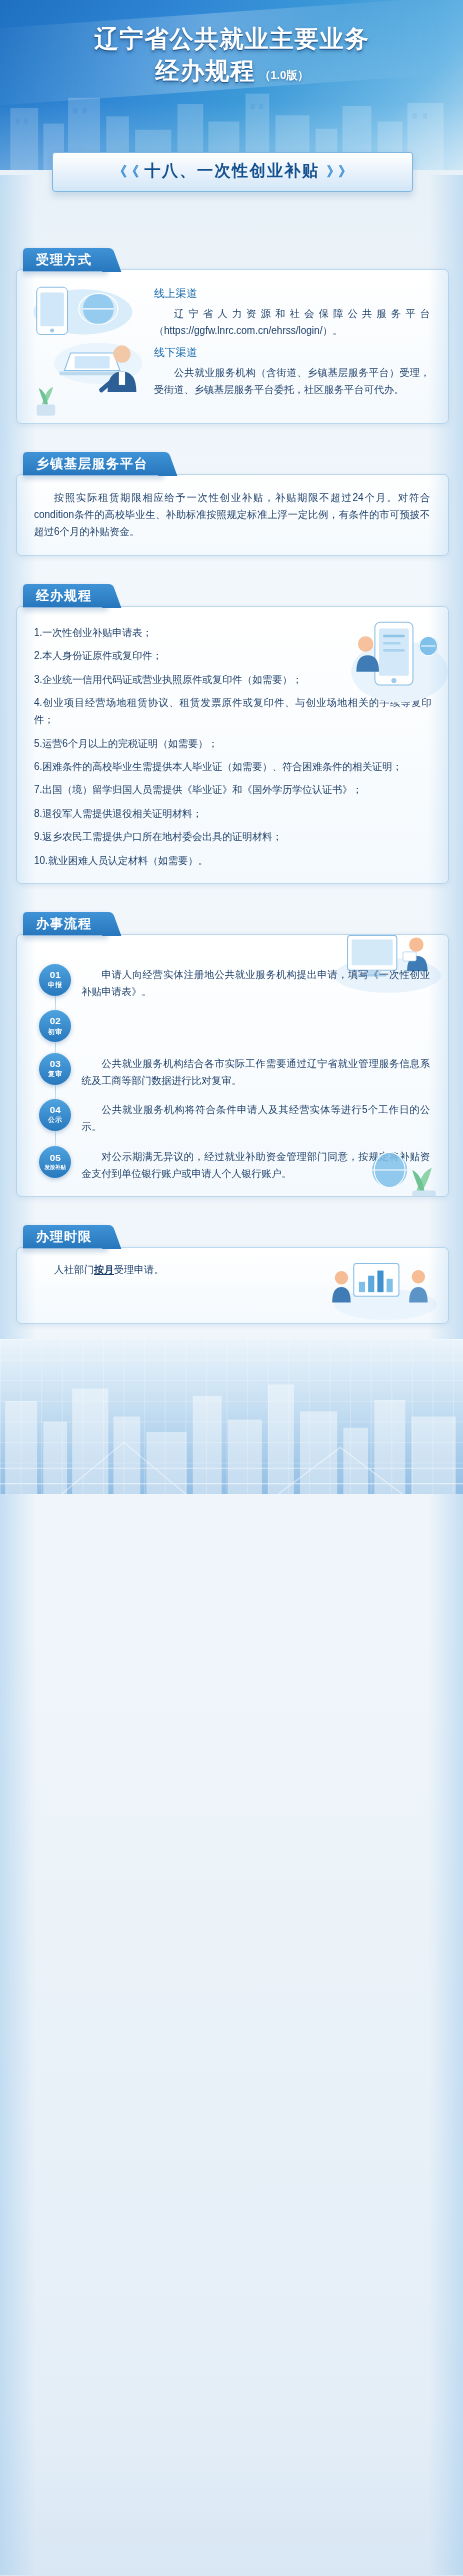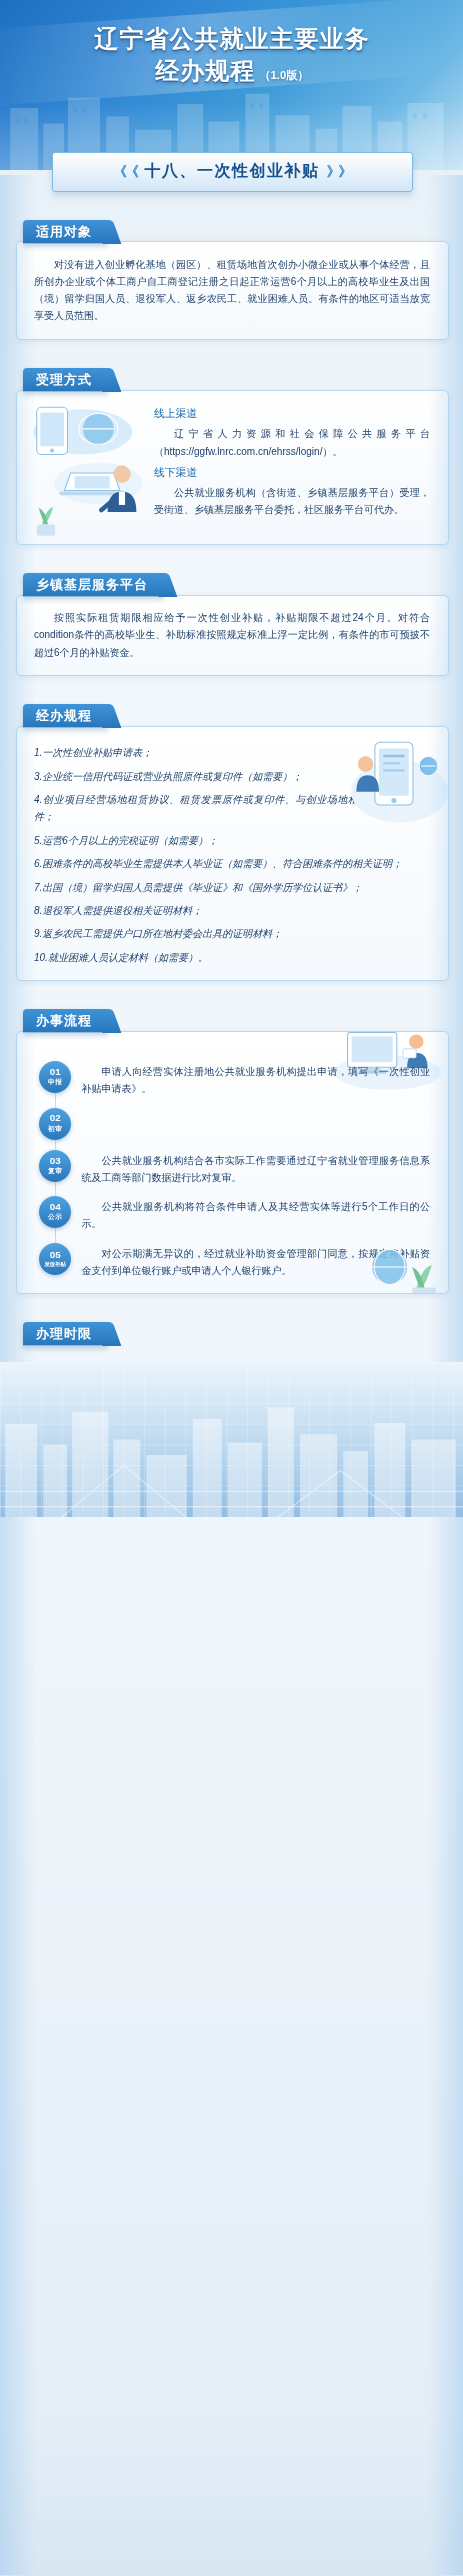--- a/index.html
+++ b/index.html
@@ -242,26 +242,20 @@
 
   <div class="banner">
     <div class="banner-bg"></div>
     <span class="banner-chev left">《《</span>
     <span class="banner-text">十八、一次性创业补贴</span>
     <span class="banner-chev right">》》</span>
   </div>
 
   <div class="spacer-54"></div>
 
-  <div class="sec">
-    <div class="sec-head">适用对象</div>
-    <div class="sec-body">
-      <p class="para">对没有进入创业孵化基地（园区）、租赁场地首次创办小微企业或从事个体经营，且所创办企业或个体工商户自工商登记注册之日起正常运营6个月以上的高校毕业生及出国（境）留学归国人员、退役军人、返乡农民工、就业困难人员。有条件的地区可适当放宽享受人员范围。</p>
-    </div>
-  </div>
 
   <div class="spacer-54"></div>
 
   <div class="sec">
     <div class="sec-head">受理方式</div>
     <div class="sec-body" style="min-height:155px;">
 
       <svg class="ill" style="left:4.1px; top:5.2px; width:129px; height:149px;" viewBox="0 0 250 290">
         <ellipse cx="120" cy="70" rx="96" ry="44" fill="#d8ecfa"></ellipse>
         <ellipse cx="150" cy="170" rx="86" ry="40" fill="#eaf4fc"></ellipse>
@@ -302,38 +296,39 @@
     <div class="sec-head">乡镇基层服务平台</div>
     <div class="sec-body">
       <p class="para">按照实际租赁期限相应给予一次性创业补贴，补贴期限不超过24个月。对符合condition条件的高校毕业生、补助标准按照规定标准上浮一定比例，有条件的市可预披不超过6个月的补贴资金。</p>
     </div>
   </div>
 
   <div class="spacer-54"></div>
 
   <div class="sec">
     <div class="sec-head">经办规程</div>
-    <div class="sec-body list-lines" style="padding-right:16px;font-style:italic;">
+    <div class="sec-body list-lines" style="padding-right:16px;">
 
       <svg class="ill" style="right:-3.1px; top:3.1px; width:108px; height:108px;" viewBox="0 0 210 210">
         <ellipse cx="110" cy="120" rx="94" ry="60" fill="#e8f3fc"></ellipse>
         <rect x="62" y="24" width="74" height="122" rx="10" fill="#ffffff" stroke="#8cbfe6" stroke-width="2"></rect>
         <rect x="70" y="36" width="58" height="92" rx="3" fill="#d3e8f8"></rect>
         <rect x="78" y="48" width="42" height="5" rx="2" fill="#8fc3e8"></rect>
         <rect x="78" y="62" width="34" height="5" rx="2" fill="#a9d3ef"></rect>
         <rect x="78" y="76" width="42" height="5" rx="2" fill="#a9d3ef"></rect>
         <circle cx="99" cy="137" r="5" fill="#9ec9ea"></circle>
         <circle cx="44" cy="66" r="15" fill="#f4b183" opacity=".8"></circle>
         <path d="M26 120 q0-32 22-32 q22 0 22 32 z" fill="#3f7cb5"></path>
         <circle cx="166" cy="70" r="19" fill="#7fc0ea"></circle>
         <path d="M152 70 h28 M166 51 a18 19 0 0 1 0 38 a18 19 0 0 1 0 -38" stroke="#fff" stroke-width="2" fill="none"></path>
       </svg>
 
       <div style="margin-top:4.1px;">
         <p class="para">1.一次性创业补贴申请表；</p>
+        <p class="para">2.本人身份证原件或复印件；</p>
         <p class="para">3.企业统一信用代码证或营业执照原件或复印件（如需要）；</p>
         <p class="para">4.创业项目经营场地租赁协议、租赁发票原件或复印件、与创业场地相关的手续等复印件；</p>
         <p class="para">5.运营6个月以上的完税证明（如需要）；</p>
         <p class="para">6.困难条件的高校毕业生需提供本人毕业证（如需要）、符合困难条件的相关证明；</p>
         <p class="para">7.出国（境）留学归国人员需提供《毕业证》和《国外学历学位认证书》；</p>
         <p class="para">8.退役军人需提供退役相关证明材料；</p>
         <p class="para">9.返乡农民工需提供户口所在地村委会出具的证明材料；</p>
         <p class="para">10.就业困难人员认定材料（如需要）。</p>
       </div>
     </div>
@@ -418,20 +413,39 @@
         <path d="M116 104 q-6-34 -24-42 q8 26 16 42 z" fill="#6fc294"></path>
         <rect x="92" y="102" width="46" height="16" rx="4" fill="#cfe3f3"></rect>
       </svg>
     </div>
   </div>
 
   <div class="spacer-54"></div>
 
   <div class="sec">
     <div class="sec-head">办理时限</div>
+    <div class="sec-body" style="min-height:77px;">
+
+      <svg class="ill" style="right:5.2px; top:3.1px; width:118px; height:72px;" viewBox="0 0 230 140">
+        <ellipse cx="120" cy="104" rx="100" ry="30" fill="#eaf4fc"></ellipse>
+        <rect x="58" y="24" width="88" height="64" rx="5" fill="#ffffff" stroke="#8cbfe6" stroke-width="2"></rect>
+        <rect x="68" y="60" width="12" height="20" fill="#7fc0ea"></rect>
+        <rect x="86" y="48" width="12" height="32" fill="#5aa8dc"></rect>
+        <rect x="104" y="38" width="12" height="42" fill="#3f90cf"></rect>
+        <rect x="122" y="54" width="12" height="26" fill="#7fc0ea"></rect>
+        <circle cx="34" cy="52" r="13" fill="#f4b183" opacity=".85"></circle>
+        <path d="M16 100 q0-30 18-30 q18 0 18 30 z" fill="#3f7cb5"></path>
+        <circle cx="184" cy="50" r="13" fill="#f4b183" opacity=".85"></circle>
+        <path d="M166 100 q0-30 18-30 q18 0 18 30 z" fill="#5d94c8"></path>
+      </svg>
+
+      <p class="para" style="padding-right:121px;">
+        <span>人社部门</span><span class="u bold">按月</span><span>受理申请。</span>
+      </p>
+    </div>
   </div>
 
   <div class="sideglow-l"></div>
   <div class="sideglow-r"></div>
 
   <div class="footer">
     <div class="footer-grid"></div>
     <svg viewBox="0 0 900 300" preserveAspectRatio="none" style="position:absolute;inset:0;width:100%;height:100%;">
       <g fill="#ffffff" opacity="0.45">
         <rect x="10" y="120" width="62" height="180"></rect>

